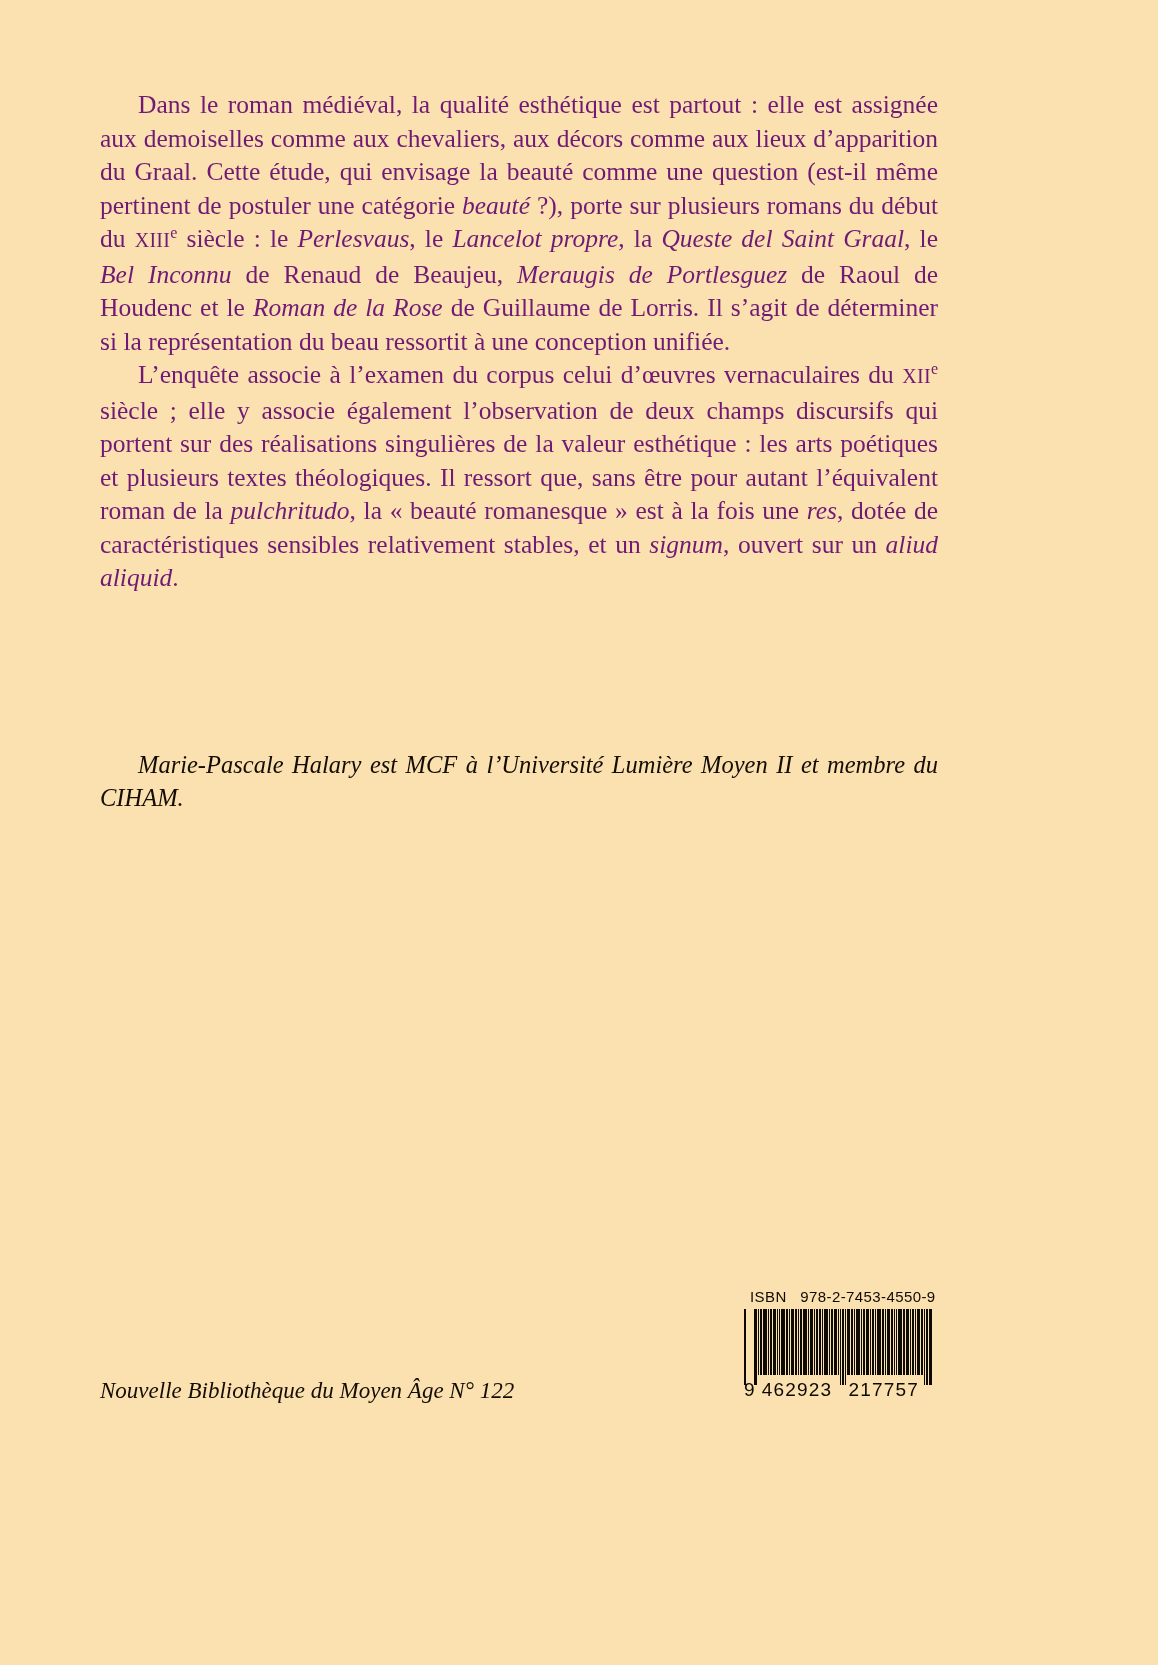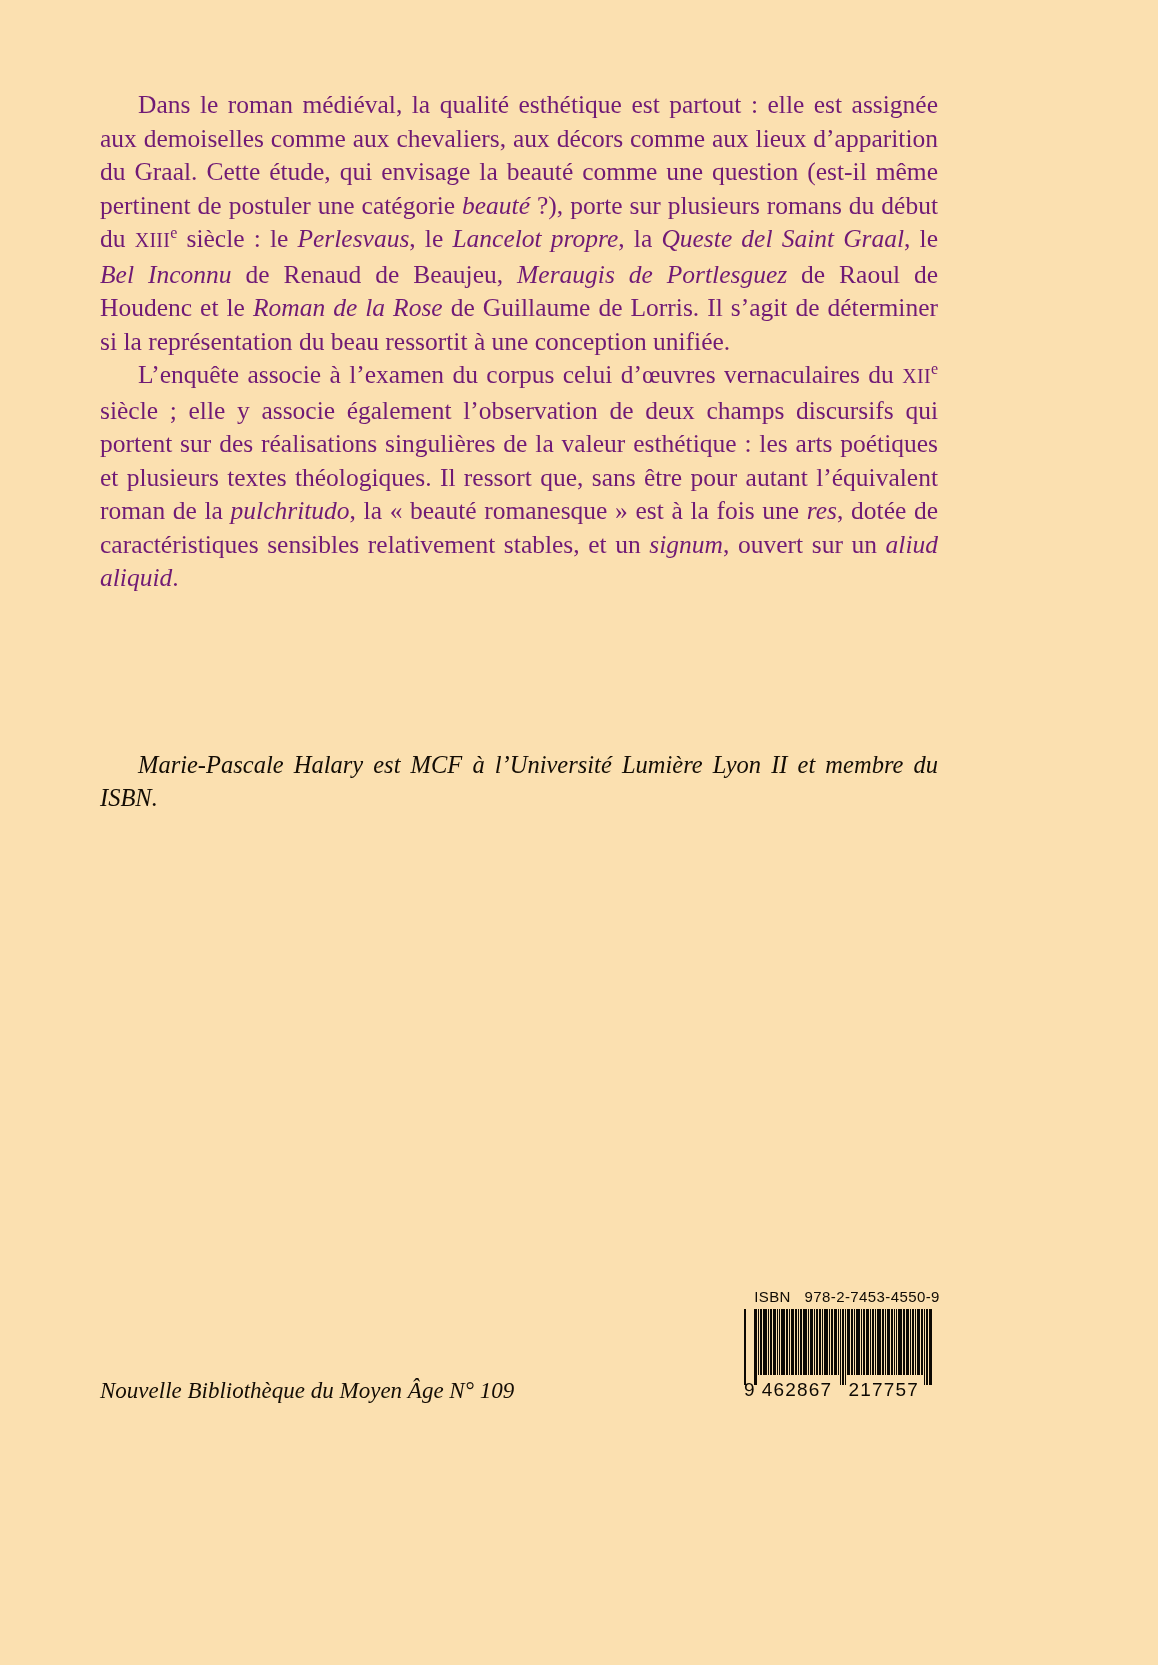--- a/index.html
+++ b/index.html
@@ -75,21 +75,20 @@
     font-style: italic;
     color: #140d05;
     white-space: nowrap;
   }
 
   .barcode-block {
     position: absolute;
     left: 744px;
     top: 1288px;
     width: 200px;
-    text-align: center;
   }
 
   .isbn-text {
     font-family: "Liberation Sans", sans-serif;
     font-size: 15px;
     letter-spacing: 0.4px;
     color: #100b04;
     margin: 0 0 4px 6px;
     white-space: nowrap;
   }
@@ -158,24 +157,24 @@
   <div class="blurb">
     <p>
       Dans le roman médiéval, la qualité esthétique est partout : elle est assignée aux demoiselles comme aux chevaliers, aux décors comme aux lieux d’apparition du Graal. Cette étude, qui envisage la beauté comme une question (est-il même pertinent de postuler une catégorie <i>beauté</i> ?), porte sur plusieurs romans du début du <span class="sc">XIII</span><sup class="ord">e</sup> siècle : le <i>Perlesvaus</i>, le <i>Lancelot propre</i>, la <i>Queste del Saint Graal</i>, le <i>Bel Inconnu</i> de Renaud de Beaujeu, <i>Meraugis de Portlesguez</i> de Raoul de Houdenc et le <i>Roman de la Rose</i> de Guillaume de Lorris. Il s’agit de déterminer si la représentation du beau ressortit à une conception unifiée.
     </p>
     <p>
       L’enquête associe à l’examen du corpus celui d’œuvres vernaculaires du <span class="sc">XII</span><sup class="ord">e</sup> siècle ; elle y associe également l’observation de deux champs discursifs qui portent sur des réalisations singulières de la valeur esthétique : les arts poétiques et plusieurs textes théologiques. Il ressort que, sans être pour autant l’équivalent roman de la <i>pulchritudo</i>, la « beauté romanesque » est à la fois une <i>res</i>, dotée de caractéristiques sensibles relativement stables, et un <i>signum</i>, ouvert sur un <i>aliud aliquid</i>.
     </p>
   </div>
 
   <div class="author-note">
-    <p>Marie-Pascale Halary est MCF à l’Université Lumière Lyon II et membre du ISBN.</p>
+    <p>Marie-Pascale Halary est MCF à l’Université Lumière Moyen II et membre du CIHAM.</p>
   </div>
 
-  <div class="series-line">Nouvelle Bibliothèque du Moyen Âge N° 109</div>
+  <div class="series-line">Nouvelle Bibliothèque du Moyen Âge N° 122</div>
 
   <div class="barcode-block">
     <div class="isbn-text">
       <span>ISBN</span>
       &nbsp;
       <span>978-2-7453-4550-9</span>
     </div>
     <div class="barcode-frame">
       <div class="guard-left"></div>
       <div class="bars">
@@ -234,19 +233,19 @@
         <span style="width:2px" class="short"></span>
         <span style="width:1px" class="short"></span>
         <span style="width:3px" class="short"></span>
         <span style="width:2px" class="short"></span>
         <span style="width:1px"></span>
         <span style="width:2px"></span>
         <span style="width:3px"></span>
       </div>
       <div class="barcode-digits">
         <span class="lead">9</span>
-        <span class="grp1">462867</span>
+        <span class="grp1">462923</span>
         <span class="grp2">217757</span>
       </div>
     </div>
   </div>
 
 </div>
 
 </body></html>

